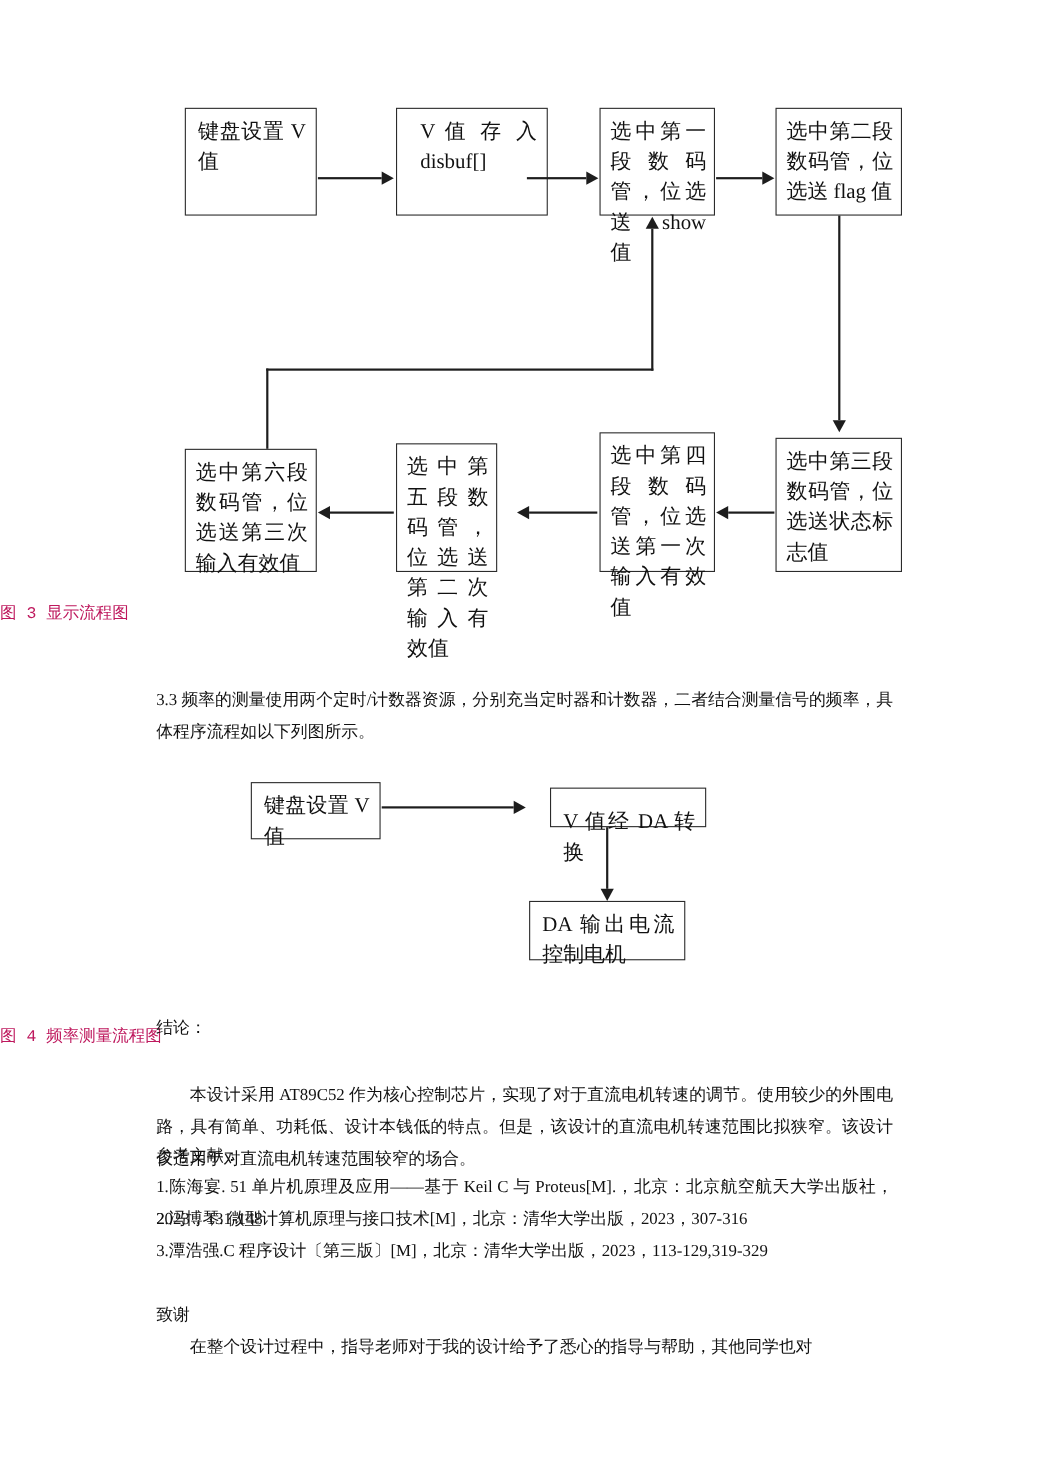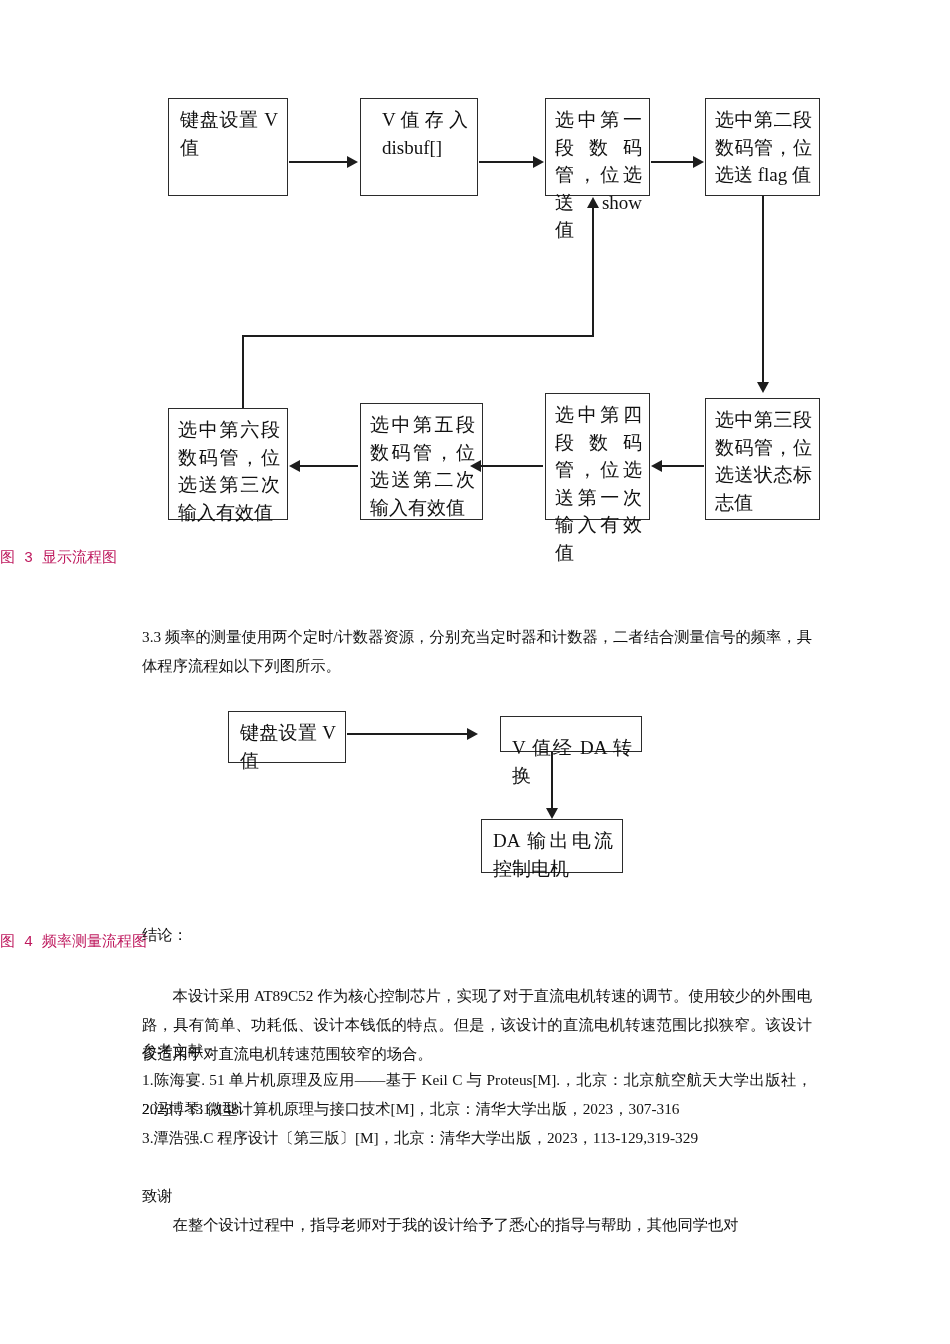--- a/index.html
+++ b/index.html
@@ -103,21 +103,21 @@
 </style>
 </head>
 <body>
 
 <div id="page">
 
   <div>
 
     <div class="fc-box" style="left:168px; top:98px; width:120px; height:98px;">键盘设置 V 值</div>
 
-    <div class="fc-box" style="left:360px; top:98px; width:118px; height:98px;padding-left:21px;">V 值 存 入 disbuf[]</div>
+    <div class="fc-box" style="left:360px; top:98px; width:138px; height:98px;padding-left:21px;">V 值 存 入 disbuf[]</div>
 
     <div class="fc-box tight" style="left:545px; top:98px; width:105px; height:98px;">选中第一段数码管，位选 送 show 值</div>
 
     <div class="fc-box tight" style="left:705px; top:98px; width:115px; height:98px;">选中第二段数码管，位选送 flag 值</div>
 
     <div class="h-line" style="left:289px; top:161px; width:58px;"></div>
     <div class="arrow-r" style="left:347px; top:156px;"></div>
 
     <div class="h-line" style="left:479px; top:161px; width:54px;"></div>
     <div class="arrow-r" style="left:533px; top:156px;"></div>
@@ -125,21 +125,21 @@
     <div class="h-line" style="left:651px; top:161px; width:42px;"></div>
     <div class="arrow-r" style="left:693px; top:156px;"></div>
 
     <div class="v-line" style="left:762px; top:196px; height:186px;"></div>
     <div class="arrow-d" style="left:757px; top:382px;"></div>
 
     <div class="fc-box tight" style="left:705px; top:398px; width:115px; height:122px;">选中第三段数码管，位选送状态标志值</div>
 
     <div class="fc-box tight" style="left:545px; top:393px; width:105px; height:127px;">选中第四段数码管，位选送第一次输入有效值</div>
 
-    <div class="fc-box tight" style="left:360px; top:403px; width:123px; height:117px;">选中第五段数码管，位选送第二次输入有效值</div>
+    <div class="fc-box tight" style="left:360px; top:403px; width:92px; height:117px;">选中第五段数码管，位选送第二次输入有效值</div>
 
     <div class="fc-box tight" style="left:168px; top:408px; width:120px; height:112px;">选中第六段数码管，位选送第三次输入有效值</div>
 
     <div class="h-line" style="left:662px; top:465px; width:42px;"></div>
     <div class="arrow-l" style="left:651px; top:460px;"></div>
 
     <div class="h-line" style="left:481px; top:465px; width:62px;"></div>
     <div class="arrow-l" style="left:470px; top:460px;"></div>
 
     <div class="h-line" style="left:300px; top:465px; width:58px;"></div>

